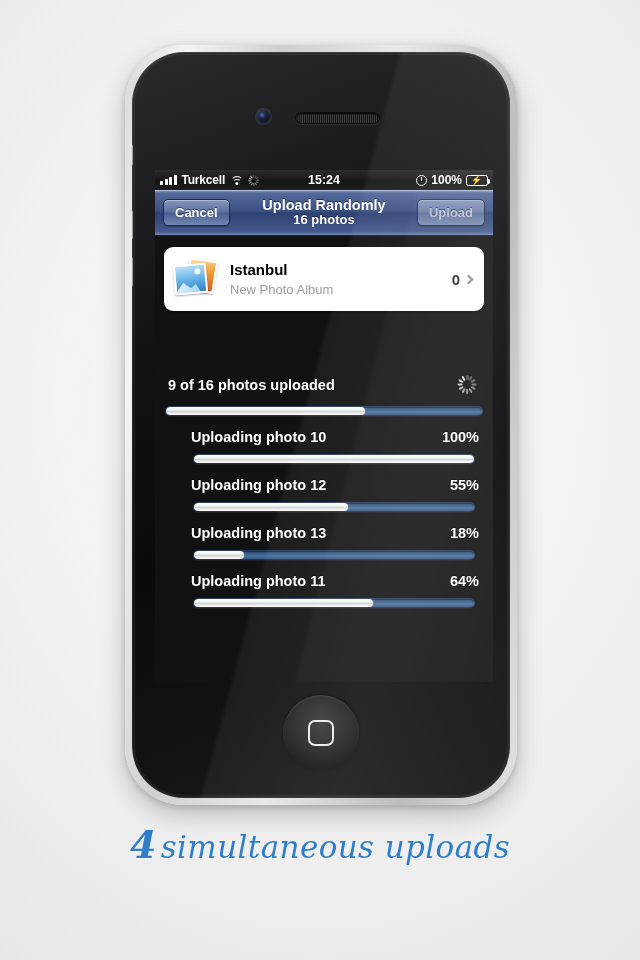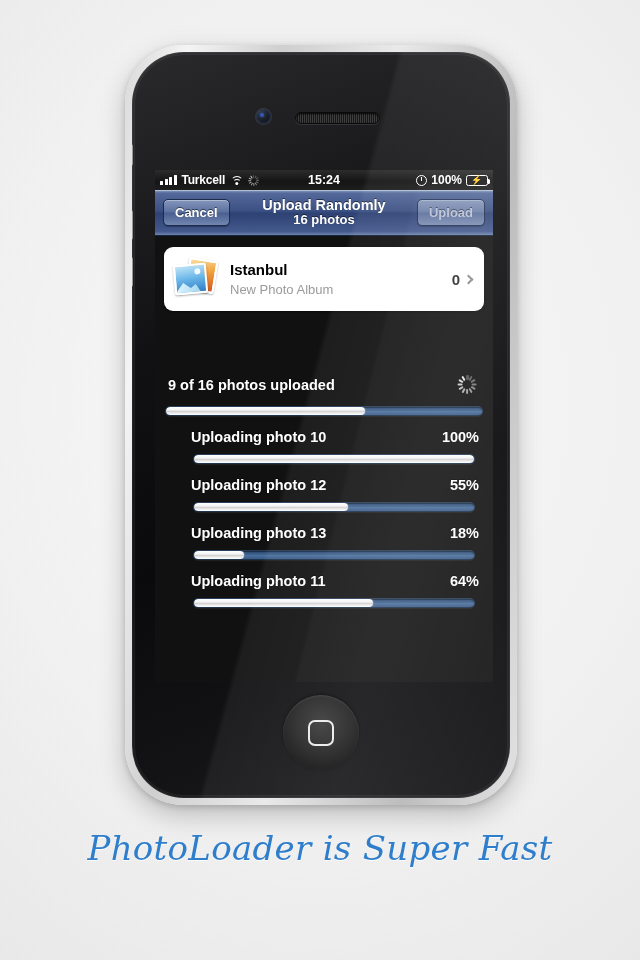--- a/index.html
+++ b/index.html
@@ -357,14 +357,16 @@
     <div class="home-btn">
       <div class="home-sq"></div>
     </div>
 
     <div class="phone-inner-rim"></div>
     <div class="phone-glass"></div>
   </div>
 </div>
 
 <div class="caption">
-  <div class="cap2">PhotoLoader is Super Fast</div>
+  <div class="cap1">
+    <b>4</b><span>simultaneous uploads</span>
+  </div>
 </div>
 
 </body></html>

